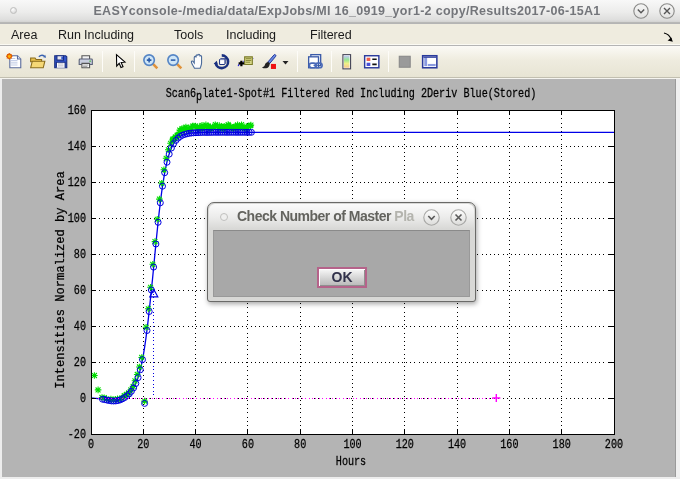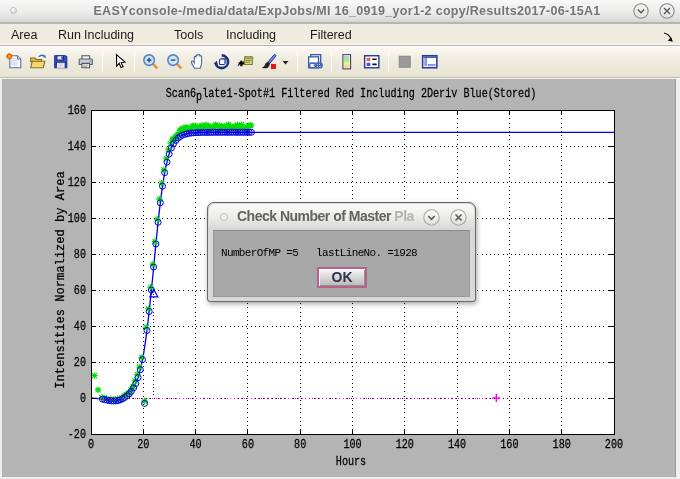--- a/index.html
+++ b/index.html
@@ -329,17 +329,16 @@
                 <stop offset="1" stop-color="#dcdcda"></stop>
               </linearGradient>
             </defs>
             <circle cx="8.5" cy="8.5" r="7.7" fill="url(#bg1)" stroke="#a8a8a6" stroke-width="1.1"></circle>
             <path d="M5.3 7.0 L8.5 10.3 L11.7 7.0" fill="none" stroke="#5a5a5a" stroke-width="1.6"></path>
             <circle cx="35.5" cy="8.5" r="7.7" fill="url(#bg1)" stroke="#a8a8a6" stroke-width="1.1"></circle>
             <path d="M32.5 5.5 l6 6 M38.5 5.5 l-6 6" fill="none" stroke="#5a5a5a" stroke-width="1.6"></path>
           </svg></div>
   </div>
   <div id="dbody">
-    <div id="dtext">NumberOfMP =5&nbsp;&nbsp;&nbsp;lastLineNo. =1928</div>
     <div id="okbtn">OK</div>
   </div>
 </div>
 <div id="botedge"></div>
 </div>
 </body></html>

